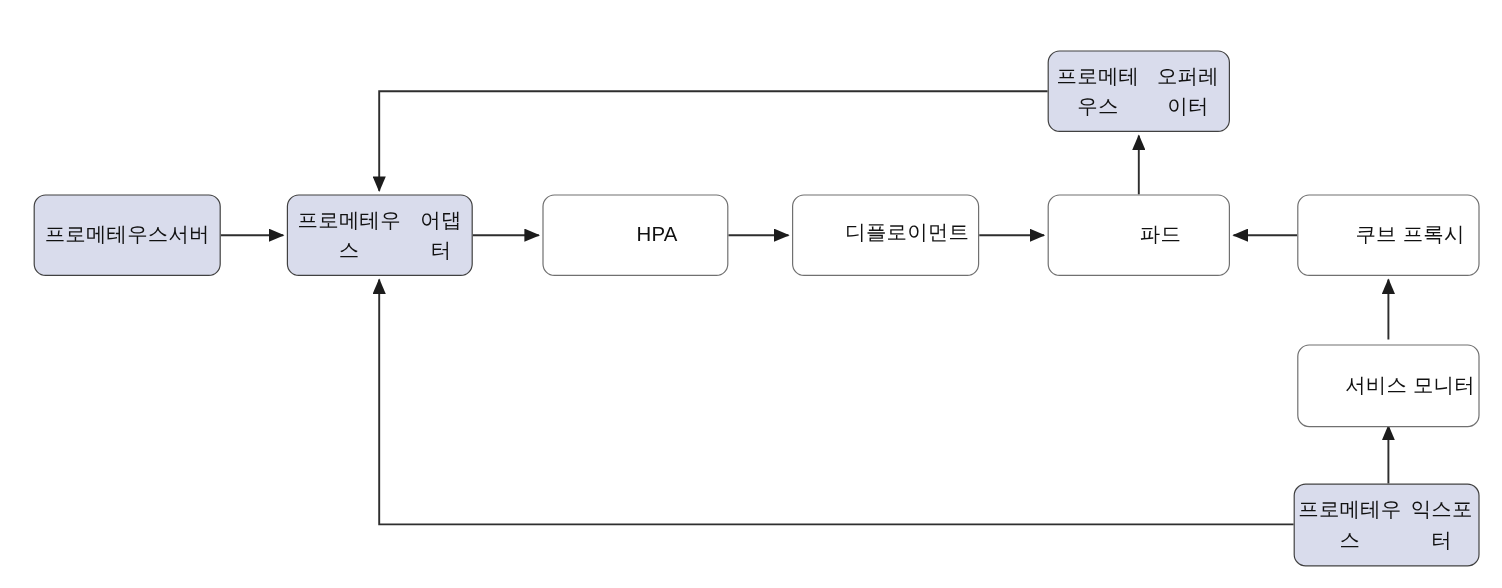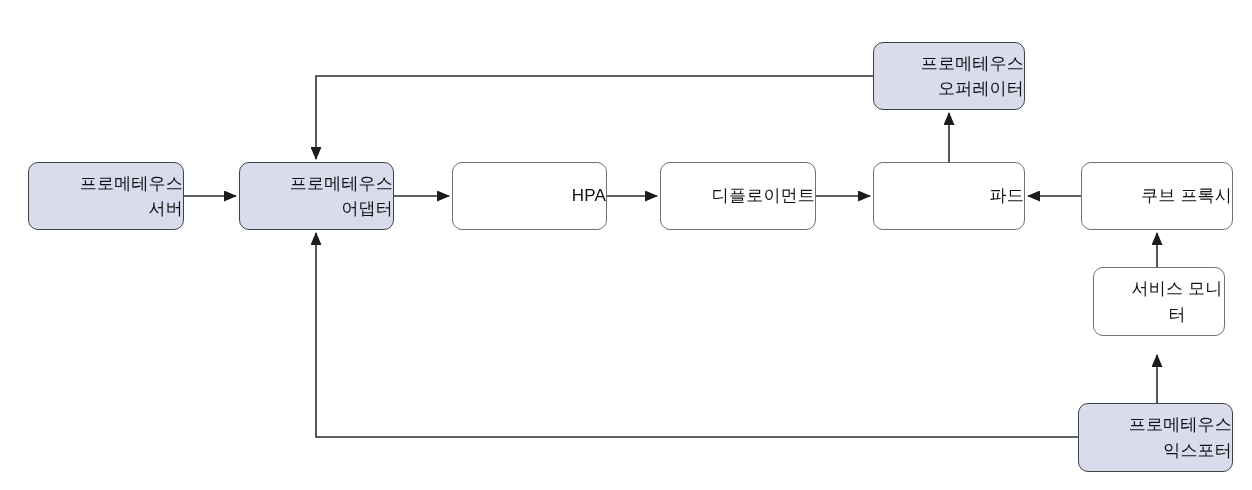--- a/index.html
+++ b/index.html
@@ -14,47 +14,47 @@
   #edges {
     position: absolute;
     left: 0; top: 0;
     width: 1252px; height: 490px;
   }
   .node {
     position: absolute;
     box-sizing: border-box;
     border-radius: 10px;
     display: flex;
-    flex-direction: column;
-    align-items: flex-end;
+    flex-direction: row;
+    align-items: center;
     justify-content: center;
     text-align: center;
     font-size: 17px;
     line-height: 1.5;
     color: #111111;
     letter-spacing: 0.2px;
   }
   .node.accent {
     background: #d9dcec;
     border: 1px solid #414141;
   }
   .node.plain {
     background: #ffffff;
     border: 1px solid #707070;
     padding-left: 36px;
   }
   
   #node-prometheus-server  { left: 28px;   top: 162px; width: 156px; height: 68px; }
   #node-prometheus-adapter { left: 239px;  top: 162px; width: 155px; height: 68px; }
   #node-hpa                { left: 452px;  top: 162px; width: 155px; height: 68px; }
-  #node-deployment         { left: 660px;  top: 162px; width: 156px; height: 68px; }
+  #node-deployment         { left: 660px;  top: 162px; width: 156px; height: 68px; font-family: Liberation Mono, monospace; }
   #node-pod                { left: 873px;  top: 162px; width: 152px; height: 68px; }
   #node-kube-proxy         { left: 1081px; top: 162px; width: 152px; height: 68px; }
   #node-prometheus-exporter{ left: 873px;  top: 42px;  width: 152px; height: 68px; }
-  #node-service-monitor    { left: 1081px; top: 267px; width: 132px; height: 69px; margin-left: 12px; }
+  #node-service-monitor    { left: 1081px; top: 287px; width: 152px; height: 69px; }
   #node-prometheus-operator{ left: 1078px; top: 403px; width: 155px; height: 69px; }
 </style>
 </head>
 <body>
 
 <div id="canvas">
 
   <svg id="edges" viewBox="0 0 1252 490" xmlns="http://www.w3.org/2000/svg">
     <defs>
       <marker id="arrow" markerUnits="userSpaceOnUse" markerWidth="14" markerHeight="11" refX="12" refY="5.5" orient="auto">

